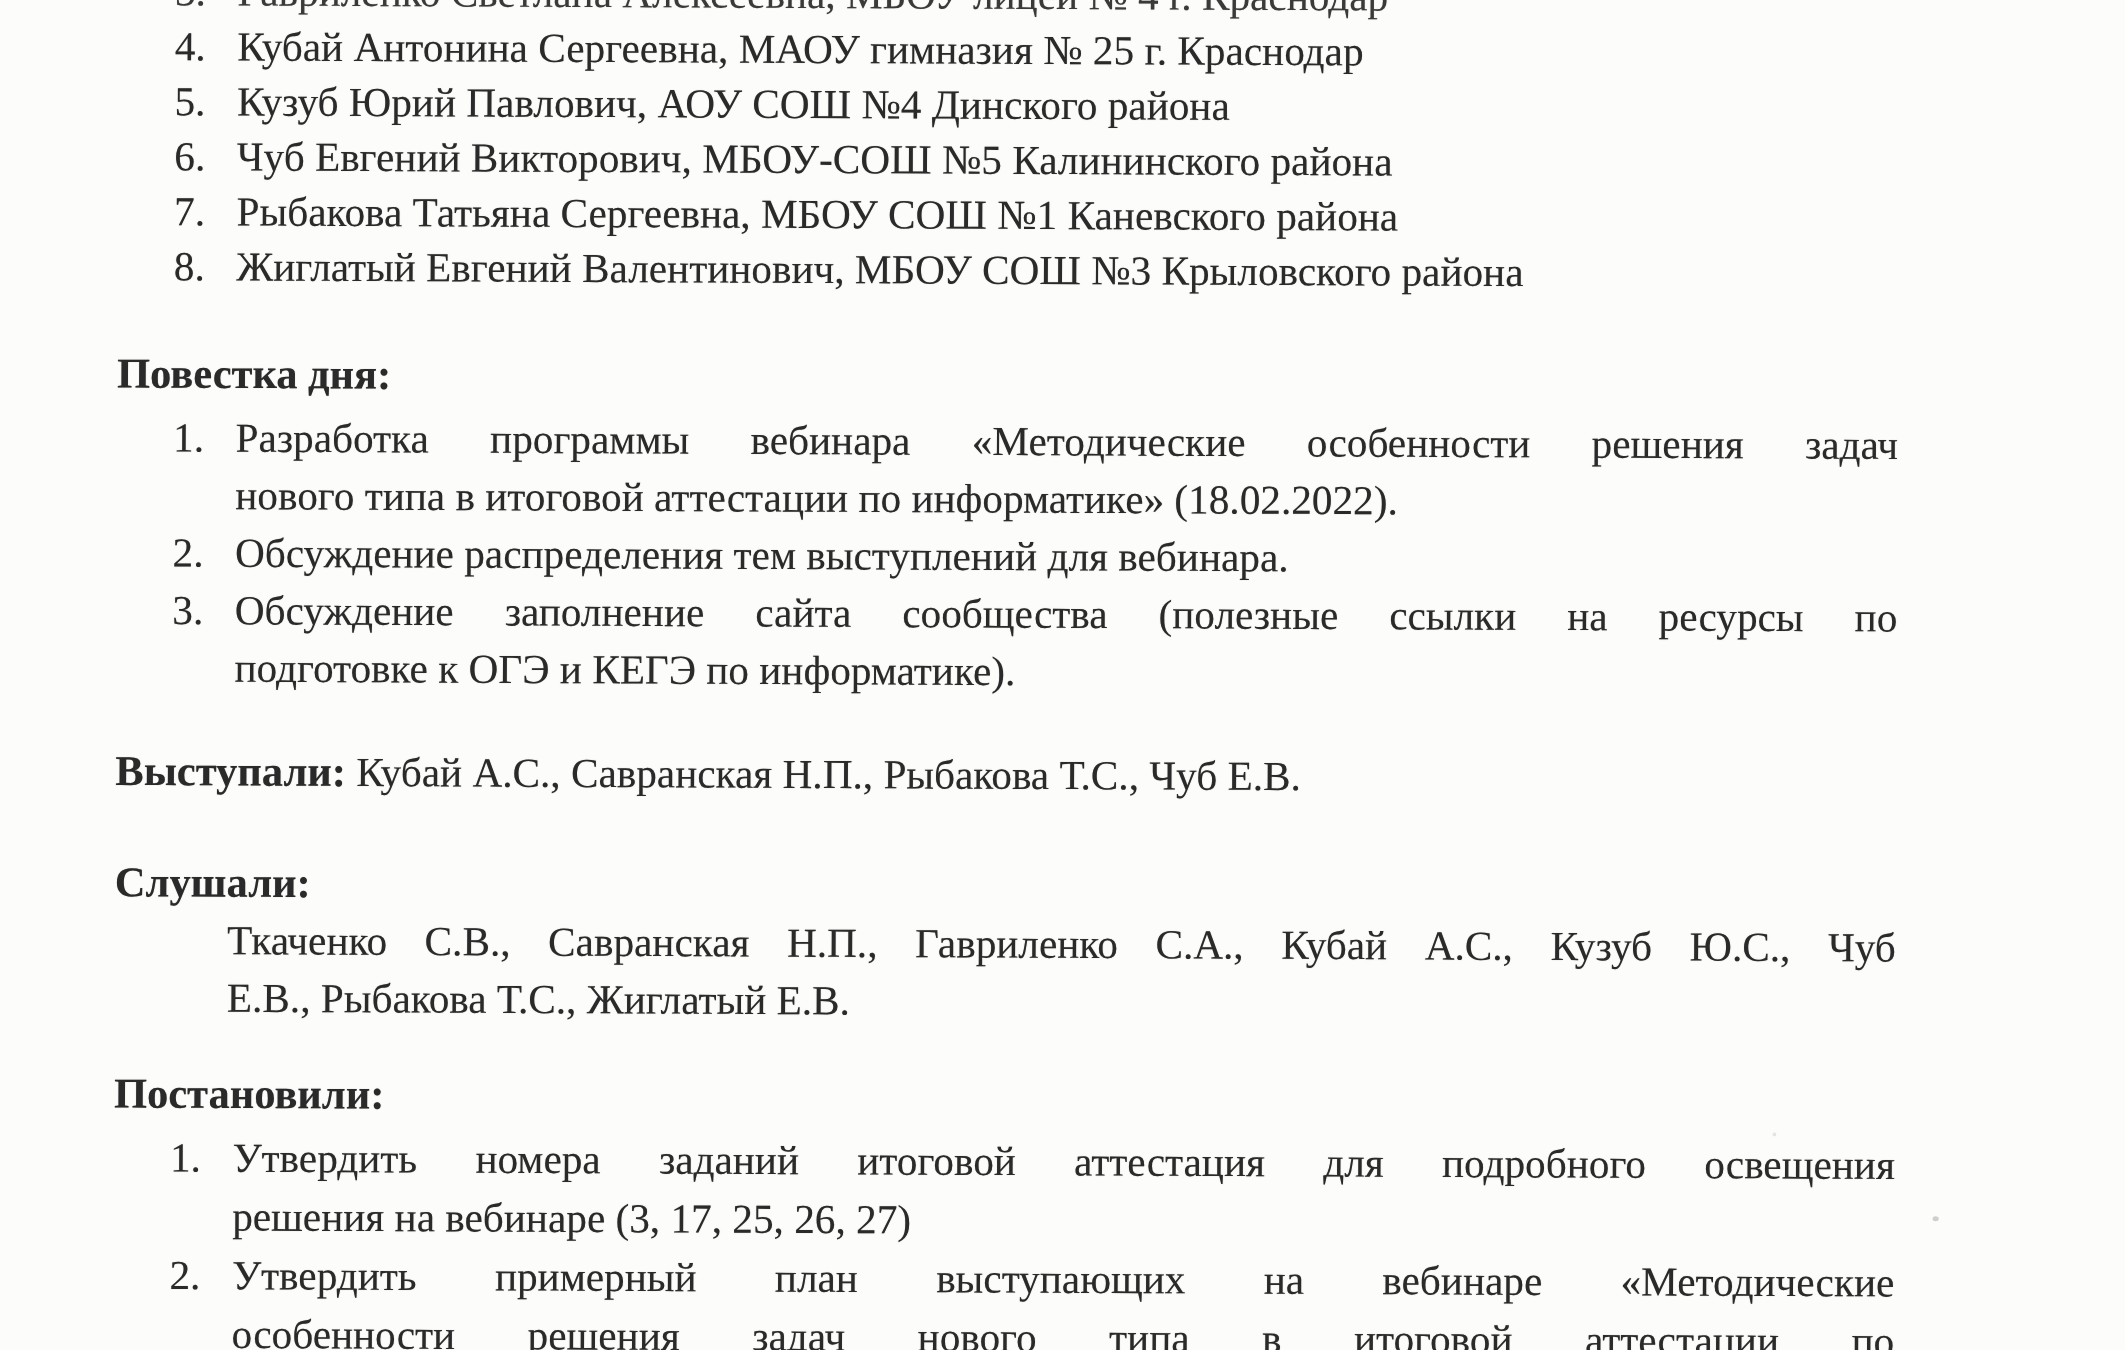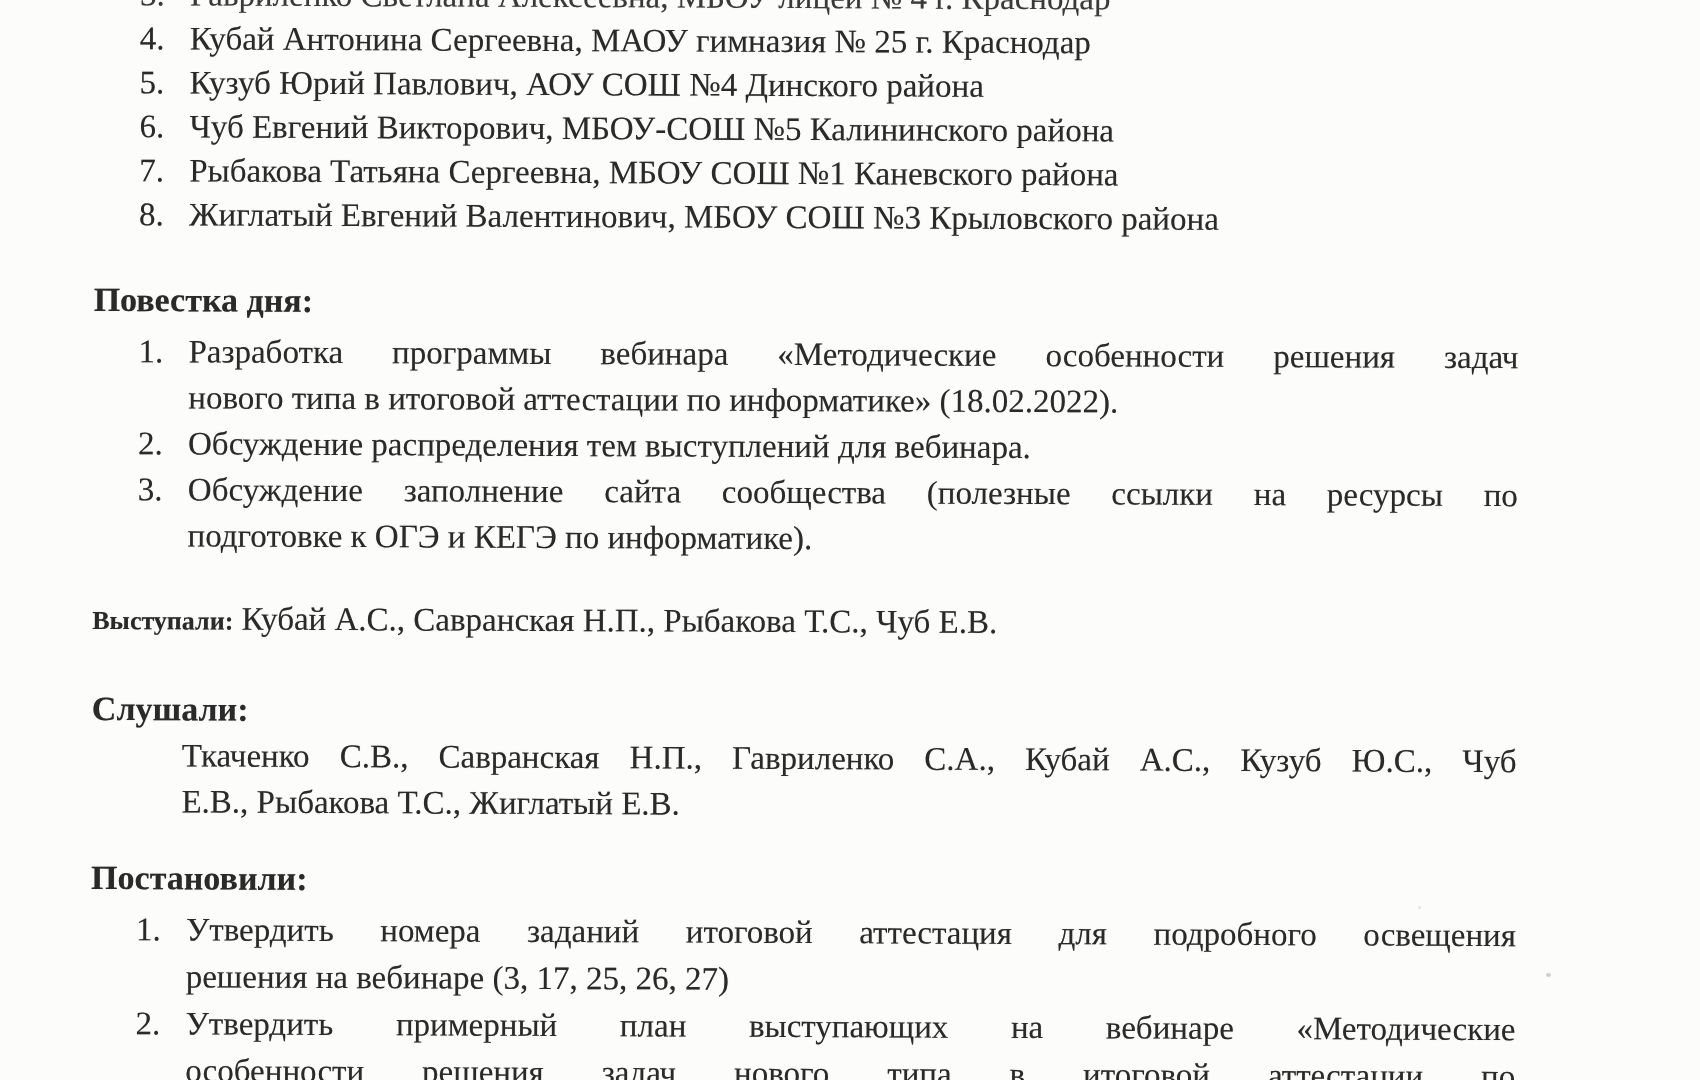--- a/index.html
+++ b/index.html
@@ -18,21 +18,21 @@
     text-shadow:0 0 .7px rgba(70,70,70,.5);
   }
   .plist{font-size:33px;line-height:44px;}
   .item{position:relative;padding-left:95px;}
   .item .num{position:absolute;left:45px;top:0;}
   .cut-top{margin-top:-28px;opacity:.92;}
   .heading{font-size:34px;font-weight:bold;line-height:44px;}
   .sec-agenda{margin-top:42px;}
   .sec-agenda .items{font-size:33px;line-height:46px;margin-top:6px;}
   .sec-speakers{margin-top:37px;font-size:33px;line-height:46px;}
-  .sec-speakers .heading{display:inline;font-size:26px;}
+  .sec-speakers .heading{display:inline;font-size:34px;}
   .sec-listeners{margin-top:44px;}
   .sec-listeners .names{padding-left:90px;font-size:33px;line-height:46px;margin-top:1px;}
   .sec-resolutions{margin-top:32px;}
   .sec-resolutions .items{font-size:33px;line-height:47px;margin-top:6px;}
   .line{text-align:left;}
   .line.j{text-align:justify;text-align-last:justify;}
   .speck{position:absolute;border-radius:50%;background:#9a9a96;}
   .speck.s1{left:1546px;top:973px;width:5px;height:4px;opacity:.45;}
   .speck.s2{left:1418px;top:906px;width:3px;height:3px;opacity:.25;}
 </style>

